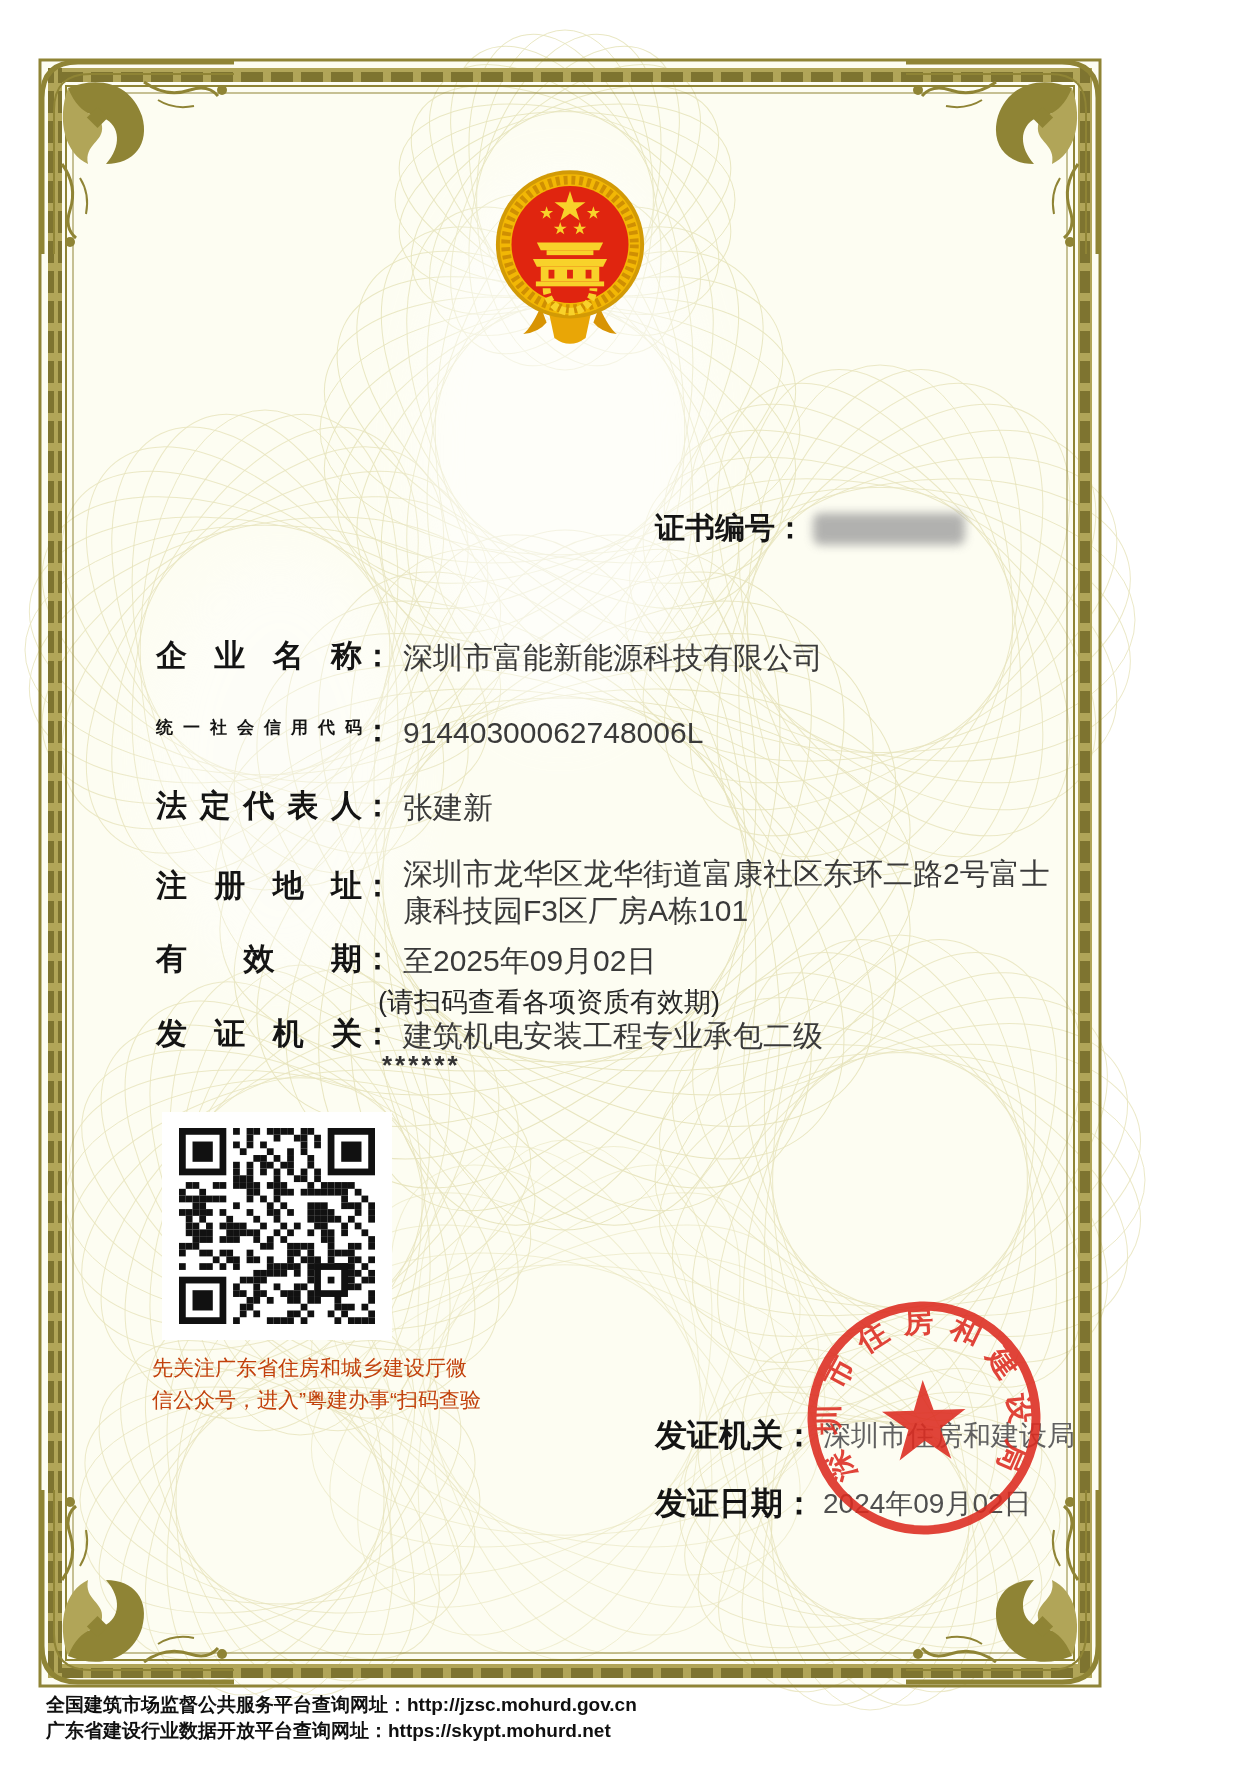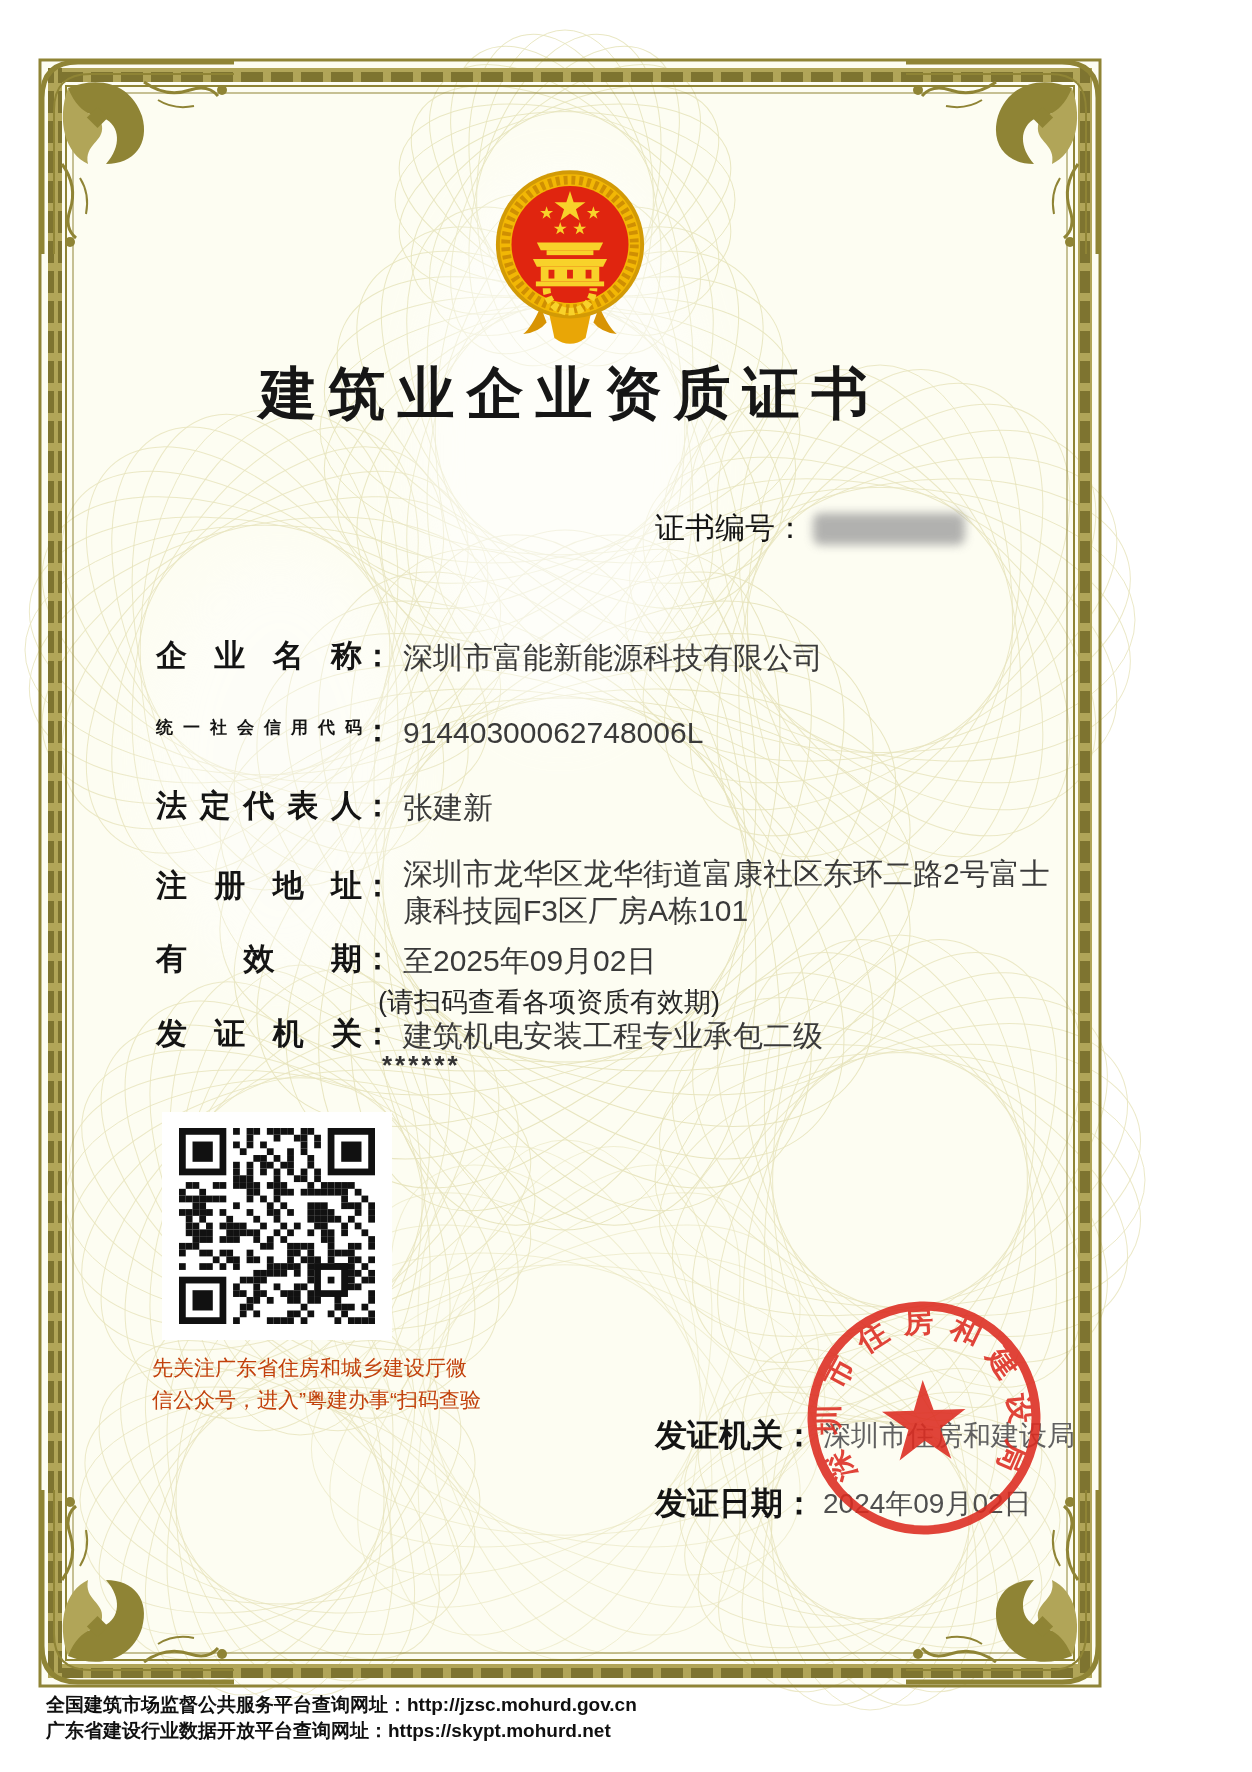--- a/index.html
+++ b/index.html
@@ -12,21 +12,21 @@
 #stage{position:relative;width:1252px;height:1772px;background:#fff;overflow:hidden}
 #bg{position:absolute;left:0;top:0;z-index:0}
 .wm{position:absolute;border-radius:50%;background:#fff;filter:blur(26px);z-index:1;pointer-events:none}
 .content{position:absolute;inset:0;z-index:2}
 
 .emblem{position:absolute;left:492px;top:164px;width:156px;height:192px}
 
 .title{position:absolute;left:90px;top:356px;width:960px;text-align:center;
   font-size:57px;font-weight:800;letter-spacing:12px;color:#161616;white-space:nowrap}
 
-.certno{position:absolute;left:655px;top:508px;font-size:30px;font-weight:400;color:var(--ink);display:flex;align-items:center}
+.certno{position:absolute;left:655px;top:508px;font-size:30px;font-weight:700;color:var(--ink);display:flex;align-items:center}
 .redacted{display:inline-block;width:152px;height:32px;margin-left:8px;border-radius:8px;
   background:#9f9f9f;filter:blur(5px);opacity:.8}
 
 .row{position:absolute;left:156px;display:flex;align-items:flex-start}
 .flabel{display:inline-block;width:206px;text-align:justify;text-align-last:justify;
   font-weight:700;font-size:31px;color:var(--ink);line-height:1.15}
 .flabel.long{font-size:17px;padding-top:5px}
 .colon{font-weight:700;font-size:31px;color:var(--ink);line-height:1.15}
 .fvalue{font-size:30px;color:var(--val);margin-left:10px;white-space:nowrap;line-height:1.2;padding-top:2px}
 .fvalue.wrap{white-space:normal;width:650px;line-height:37px;padding-top:0}
@@ -263,21 +263,20 @@
         </g>
         <g fill="var(--em-red)">
           <rect x="58" y="108" width="6" height="9"></rect>
           <rect x="77" y="108" width="6" height="9"></rect>
           <rect x="96" y="108" width="6" height="9"></rect>
         </g>
         <path d="M56,127 a24,24 0 0 0 48,0" fill="none" stroke="var(--em-gold2)" stroke-width="8" stroke-dasharray="6 3"></path>
       </svg>
     </div>
 
-    <div class="title">建筑业企业资质证书</div>
 
     <div class="certno">
       <span>证书编号：</span>
       <span class="redacted"></span>
     </div>
 
     <div class="row" style="top:638px">
       <span class="flabel">企业名称</span>
       <span class="colon">：</span>
       <span class="fvalue">深圳市富能新能源科技有限公司</span>

